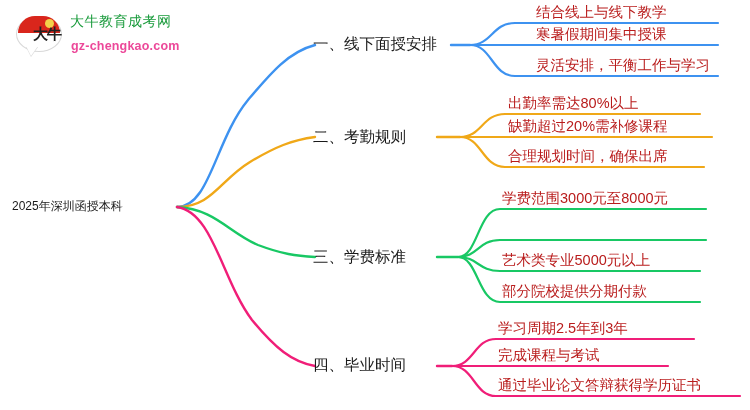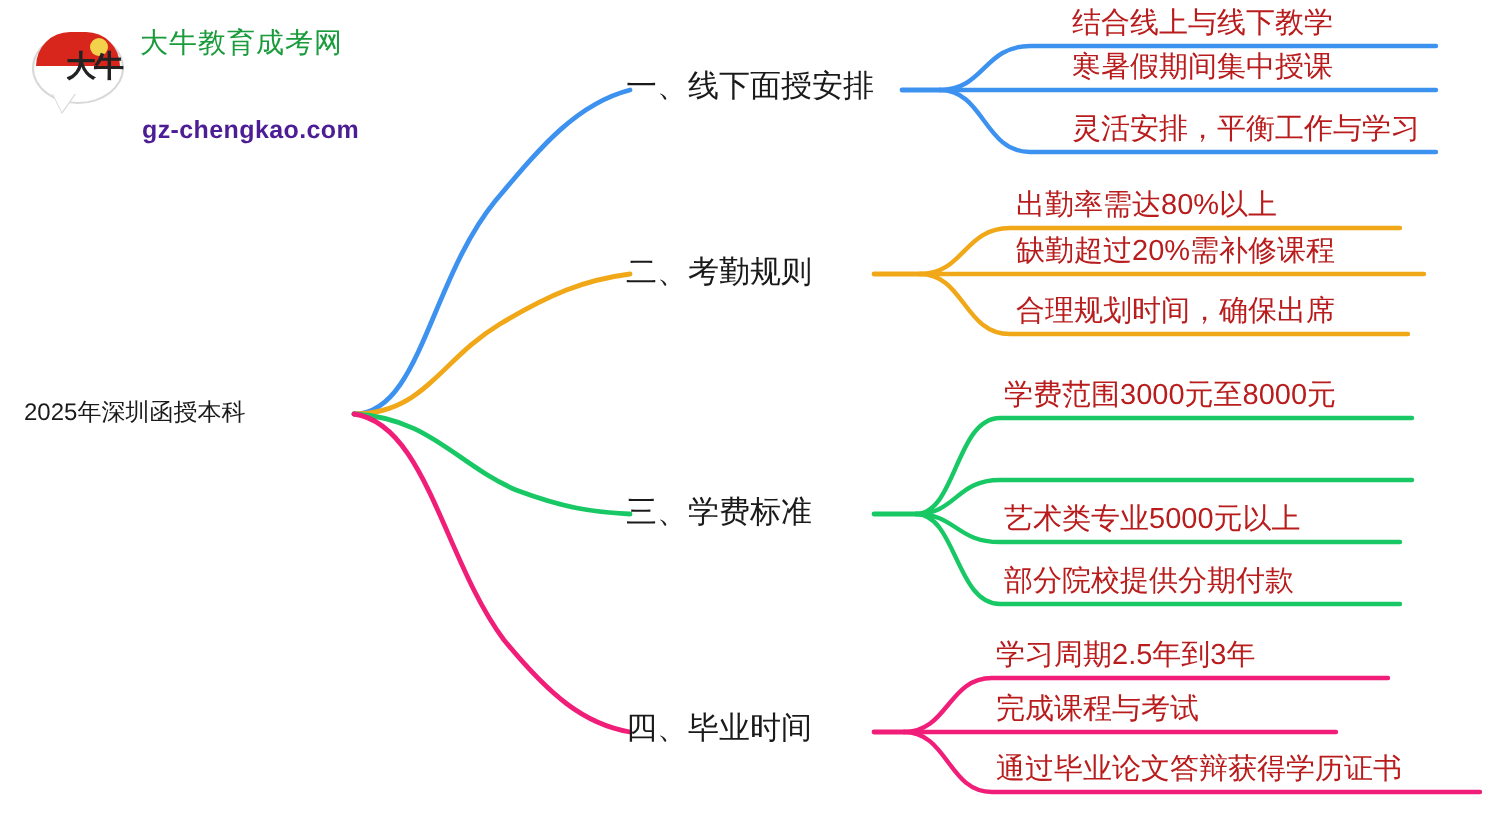--- a/index.html
+++ b/index.html
@@ -97,24 +97,23 @@
     color: #1a9b3c;
     letter-spacing: 0.5px;
     white-space: nowrap;
   }
   .logo-url {
     position: absolute;
     left: 57px;
     top: 29px;
     font-size: 12.5px;
     font-weight: bold;
-    color: #4c1d95;
+    color: #ec4899;
     letter-spacing: 0.2px;
     white-space: nowrap;
-    margin-top: 19px;
   }
   
   #links {
     position: absolute;
     left: 0;
     top: 0;
     width: 750px;
     height: 410px;
     pointer-events: none;
   }

